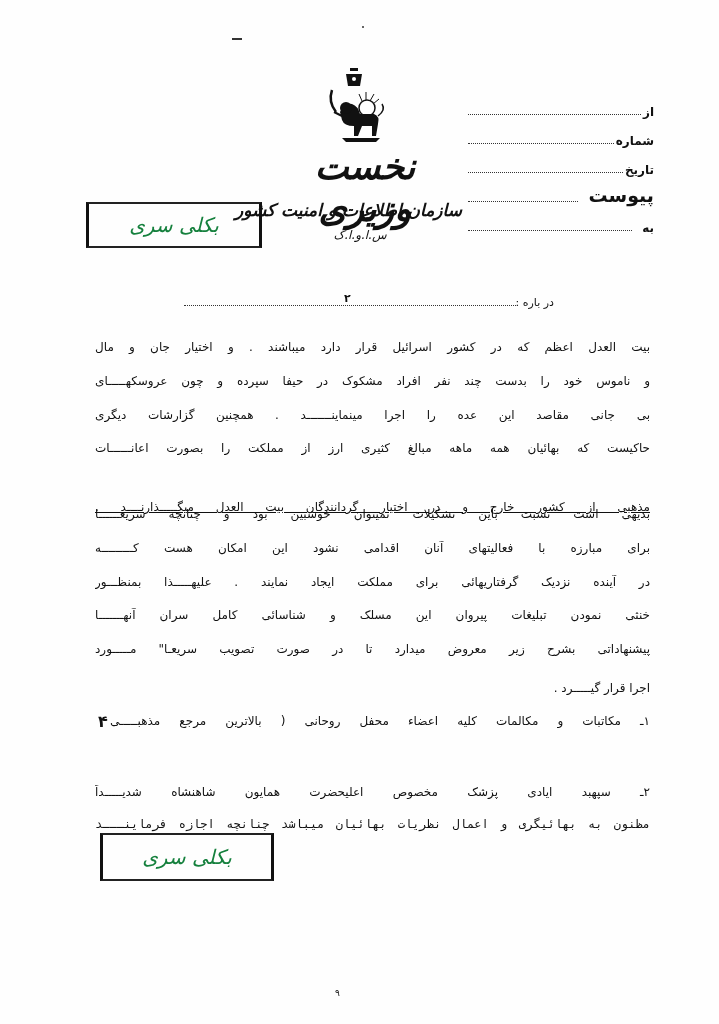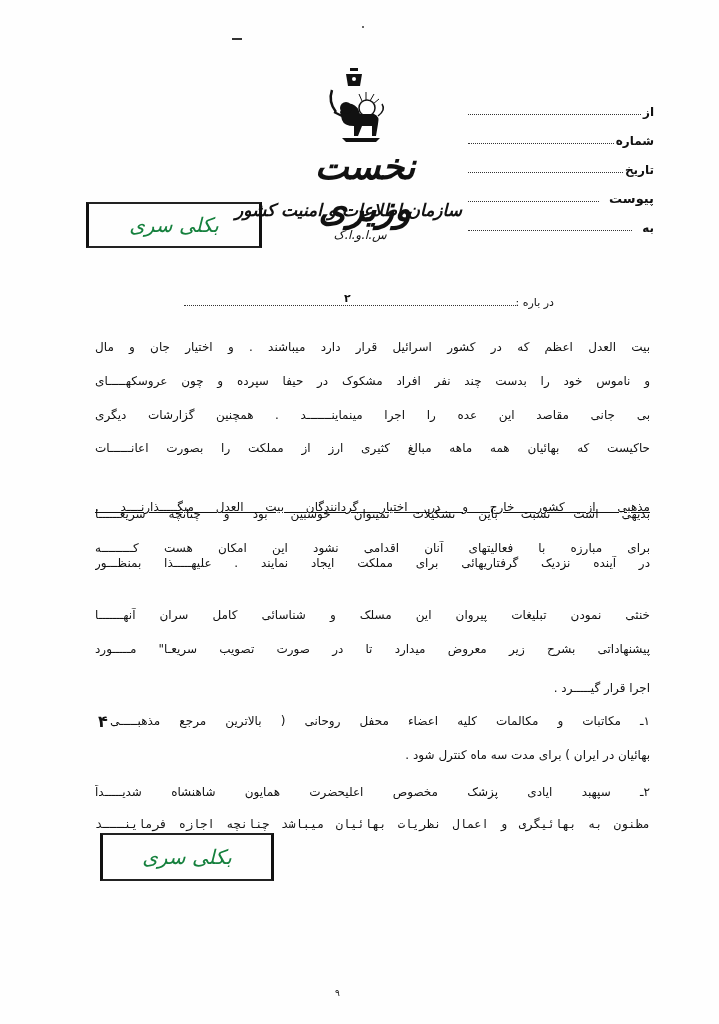--- a/index.html
+++ b/index.html
@@ -108,21 +108,21 @@
     </div>
     <div class="field">
       <span class="lbl">شماره</span>
       <span class="dots"></span>
     </div>
     <div class="field">
       <span class="lbl">تاریخ</span>
       <span class="dots"></span>
     </div>
     <div class="field">
-      <span class="lbl" style="font-size:13px;">پیوست</span>
+      <span class="lbl" style="font-size:19px;">پیوست</span>
       <span class="dots" style="margin-right:8px;"></span>
     </div>
     <div class="field">
       <span class="lbl">به</span>
       <span class="dots" style="margin-right:8px;"></span>
     </div>
   </div>
 
   <div class="stamp stamp-top">بکلی سری</div>
 
@@ -133,29 +133,28 @@
     </span>
   </div>
 
   <div class="body-line" style="top:340px;">بیت العدل اعظم که در کشور اسرائیل قرار دارد میباشند . و اختیار جان و مال</div>
   <div class="body-line" style="top:374px;">و ناموس خود را بدست چند نفر افراد مشکوک در حیفا سپرده و چون عروسکهـــــای</div>
   <div class="body-line" style="top:408px;">بی جانی مقاصد این عده را اجرا مینماینـــــــد . همچنین گزارشات دیگری</div>
   <div class="body-line" style="top:441px;">حاکیست که بهائیان همه ماهه مبالغ کثیری ارز از مملکت را بصورت اعانــــــات</div>
   <div class="body-line" style="top:500px;text-decoration:underline;">مذهبی از کشور خارج و در اختیار گردانندگان بیت العدل میگـــــذارنــــد .</div>
   <div class="body-line" style="top:507px;">بدیهی است نسبت باین تشکیلات نمیتوان خوشبین بود و چنانچه سریعــــــا</div>
   <div class="body-line" style="top:541px;">برای مبارزه با فعالیتهای آنان اقدامی نشود این امکان هست کـــــــــه</div>
-  <div class="body-line" style="top:556px;">در آینده نزدیک گرفتاریهائی برای مملکت ایجاد نمایند . علیهـــــذا بمنظـــور</div>
+  <div class="body-line" style="top:575px;">در آینده نزدیک گرفتاریهائی برای مملکت ایجاد نمایند . علیهـــــذا بمنظـــور</div>
   <div class="body-line" style="top:608px;">خنثی نمودن تبلیغات پیروان این مسلک و شناسائی کامل سران آنهـــــــا</div>
   <div class="body-line" style="top:642px;">پیشنهاداتی بشرح زیر معروض میدارد تا در صورت تصویب سریعـا" مـــــورد</div>
   <div class="body-line short" style="top:681px;">اجرا قرار گیـــــرد .</div>
 
   <div class="margin-mark">۴</div>
 
   <div class="body-line" style="top:714px;left:110px;width:540px;">۱ـ مکاتبات و مکالمات کلیه اعضاء محفل روحانی ( بالاترین مرجع مذهبـــــی</div>
-  <div class="body-line short" style="top:748px;">بهائیان در ایران ) برای مدت سه ماه کنترل شود .</div>
 
   <div class="body-line" style="top:785px;">۲ـ سپهبد ایادی پزشک مخصوص اعلیحضرت همایون شاهنشاه شدیـــــداً</div>
   <div class="body-line" style="top:817px;font-family:Liberation Mono, monospace;">مظنون به بهائیگری و اعمال نظریات بهائیان میباشد چنانچه اجازه فرماینـــد</div>
 
   <div class="stamp stamp-bottom">بکلی سری</div>
 
   <div class="page-num">۹</div>
 </div>
 
 </body></html>

